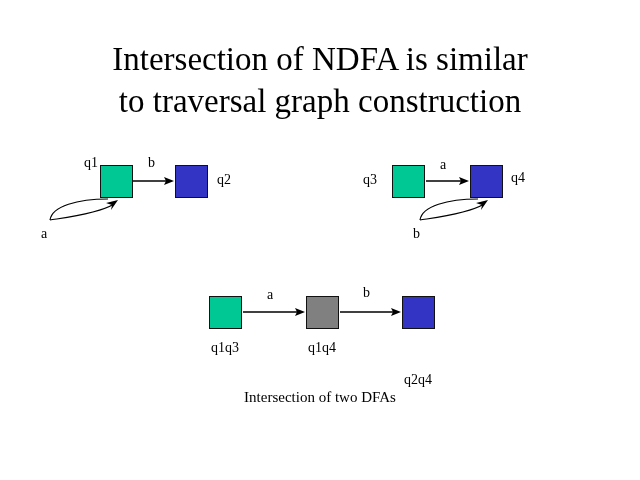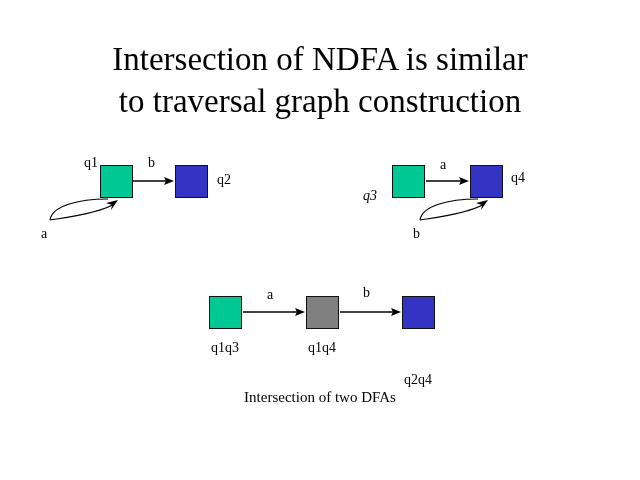--- a/index.html
+++ b/index.html
@@ -130,21 +130,21 @@
   <div class="state-box green" style="left:100px; top:165px;"></div>
   <div class="state-label" style="left:70px; top:155px;margin-left:14px;">q1</div>
 
   <div class="state-box blue" style="left:175px; top:165px;"></div>
   <div class="state-label" style="left:217px; top:172px;text-align:right;">q2</div>
 
   <div class="edge-label" style="left:148px; top:155px;">b</div>
   <div class="loop-label" style="left:41px; top:226px;">a</div>
 
   <div class="state-box green" style="left:392px; top:165px;"></div>
-  <div class="state-label" style="left:363px; top:188px;font-style:italic;">q3</div>
+  <div class="state-label" style="left:363px; top:172px;">q3</div>
 
   <div class="state-box blue" style="left:470px; top:165px;"></div>
   <div class="state-label" style="left:511px; top:170px;">q4</div>
 
   <div class="edge-label" style="left:440px; top:157px;">a</div>
   <div class="loop-label" style="left:413px; top:226px;">b</div>
 
   <div class="state-box green" style="left:209px; top:296px;"></div>
   <div class="state-label" style="left:211px; top:340px;">q1q3</div>
 

